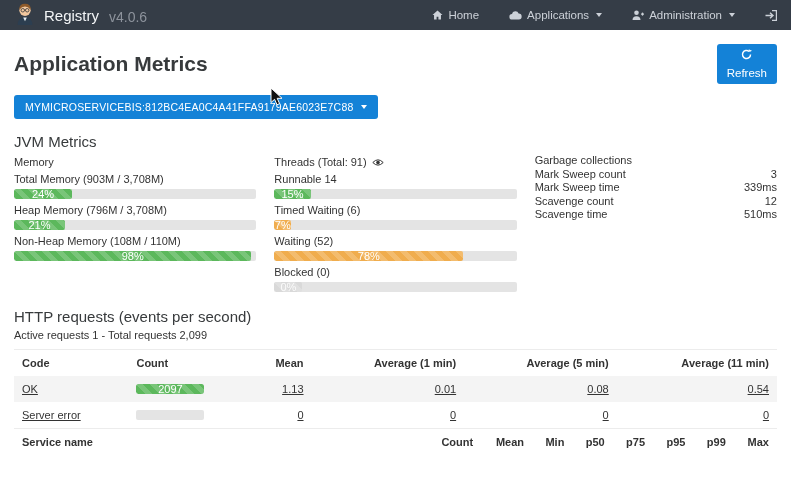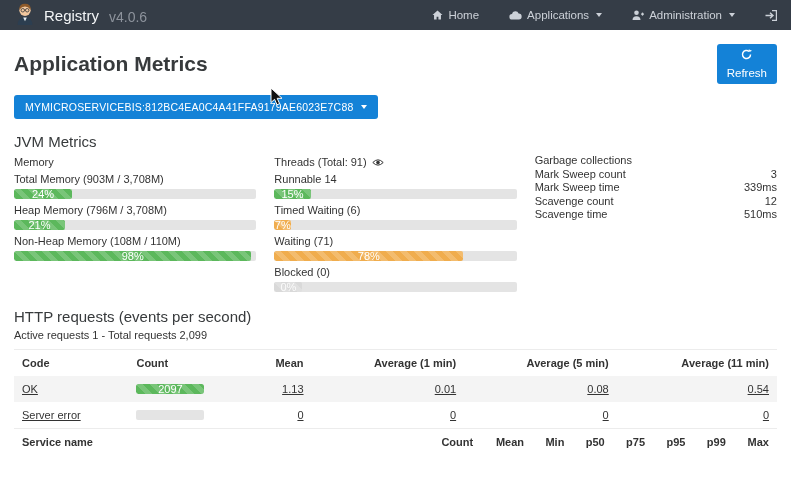--- a/index.html
+++ b/index.html
@@ -176,21 +176,21 @@
         <div class="bar-fill green" style="width: 15%;">
             <span>15%</span>
           </div>
       </div>
       <div class="metric-label">Timed Waiting (6)</div>
       <div class="bar">
         <div class="bar-fill orange" style="width: 7%;">
             <span>7%</span>
           </div>
       </div>
-      <div class="metric-label">Waiting (71)</div>
+      <div class="metric-label">Waiting (52)</div>
       <div class="bar">
         <div class="bar-fill orange" style="width: 78%;">
             <span>78%</span>
           </div>
       </div>
       <div class="metric-label">Blocked (0)</div>
       <div class="bar">
         <div class="bar-fill zero" style="width: 0%;">
             <span>0%</span>
           </div>

